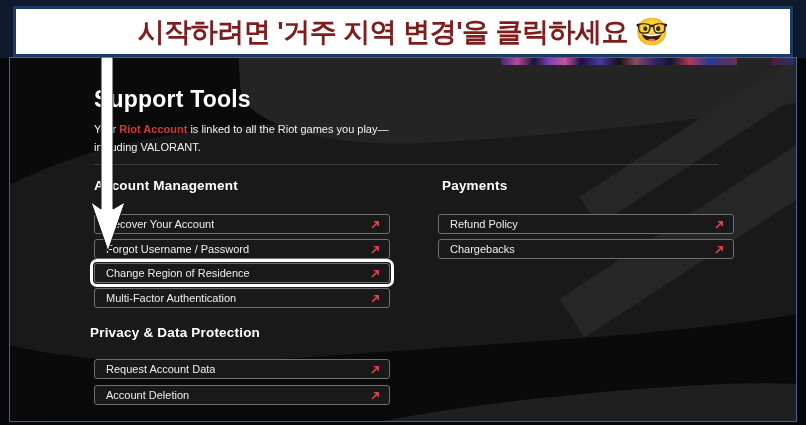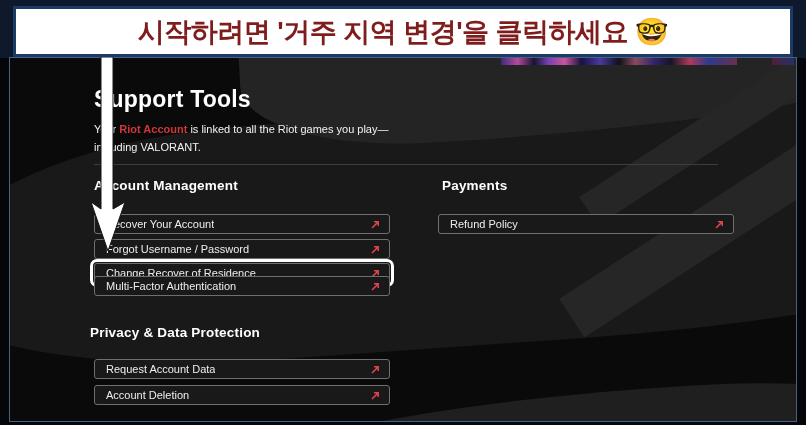--- a/index.html
+++ b/index.html
@@ -53,21 +53,21 @@
     position:absolute;width:296px;height:20px;box-sizing:border-box;
     background:#191919;border:1px solid #6f6f6f;border-radius:3px;
     display:flex;align-items:center;justify-content:space-between;
     padding:0 8px 0 11px;color:#ededed;font-size:11px;cursor:pointer;
   }
   .btn .lbl{white-space:nowrap;overflow:hidden;}
   .btn .arrow-ic{color:#e2444e;width:11px;height:11px;flex:0 0 auto;display:block;}
   .btn.highlight{outline:3px solid #ffffff;outline-offset:1px;}
 
   .cL{left:84px;} .cR{left:428px;}
-  .r1{top:156px;} .r2{top:181px;} .r3{top:205px;} .r4{top:218px;}
+  .r1{top:156px;} .r2{top:181px;} .r3{top:205px;} .r4{top:230px;}
   .p1{top:301px;} .p2{top:327px;}
 
   
   .tooltip{
     position:absolute;left:13px;top:6px;width:780px;height:51px;box-sizing:border-box;
     background:#ffffff;border:3px solid #1b3a66;z-index:10;
     display:flex;align-items:center;justify-content:center;
     font-size:27px;font-weight:700;color:#7f1d1d;letter-spacing:-0.5px;
   }
   .pointer{position:absolute;left:85px;top:57px;width:46px;height:200px;z-index:9;}
@@ -103,34 +103,40 @@
           <path d="M2.2 9.8 L8.2 3.8 M4.4 3.1 H8.9 V7.6" fill="none" stroke="currentColor" stroke-width="1.7"></path>
         </svg>
     </div>
     <div class="btn cL r2">
       <span class="lbl">Forgot Username / Password</span>
       <svg class="arrow-ic" viewBox="0 0 12 12">
           <path d="M2.2 9.8 L8.2 3.8 M4.4 3.1 H8.9 V7.6" fill="none" stroke="currentColor" stroke-width="1.7"></path>
         </svg>
     </div>
     <div class="btn cL r3 highlight">
-      <span class="lbl">Change Recover of Residence</span>
+      <span class="lbl">Change Region of Residence</span>
       <svg class="arrow-ic" viewBox="0 0 12 12">
           <path d="M2.2 9.8 L8.2 3.8 M4.4 3.1 H8.9 V7.6" fill="none" stroke="currentColor" stroke-width="1.7"></path>
         </svg>
     </div>
     <div class="btn cL r4">
       <span class="lbl">Multi-Factor Authentication</span>
       <svg class="arrow-ic" viewBox="0 0 12 12">
           <path d="M2.2 9.8 L8.2 3.8 M4.4 3.1 H8.9 V7.6" fill="none" stroke="currentColor" stroke-width="1.7"></path>
         </svg>
     </div>
 
     <div class="btn cR r1">
       <span class="lbl">Refund Policy</span>
+      <svg class="arrow-ic" viewBox="0 0 12 12">
+          <path d="M2.2 9.8 L8.2 3.8 M4.4 3.1 H8.9 V7.6" fill="none" stroke="currentColor" stroke-width="1.7"></path>
+        </svg>
+    </div>
+    <div class="btn cR r2">
+      <span class="lbl">Chargebacks</span>
       <svg class="arrow-ic" viewBox="0 0 12 12">
           <path d="M2.2 9.8 L8.2 3.8 M4.4 3.1 H8.9 V7.6" fill="none" stroke="currentColor" stroke-width="1.7"></path>
         </svg>
     </div>
 
     <div class="btn cL p1">
       <span class="lbl">Request Account Data</span>
       <svg class="arrow-ic" viewBox="0 0 12 12">
           <path d="M2.2 9.8 L8.2 3.8 M4.4 3.1 H8.9 V7.6" fill="none" stroke="currentColor" stroke-width="1.7"></path>
         </svg>

